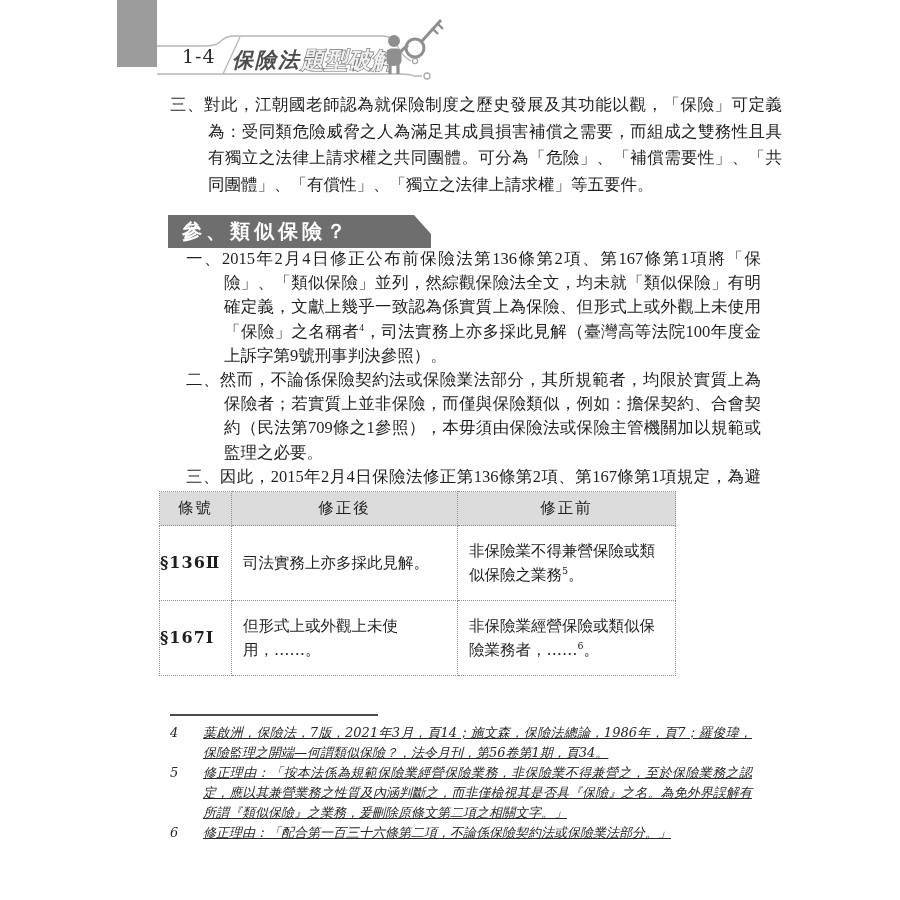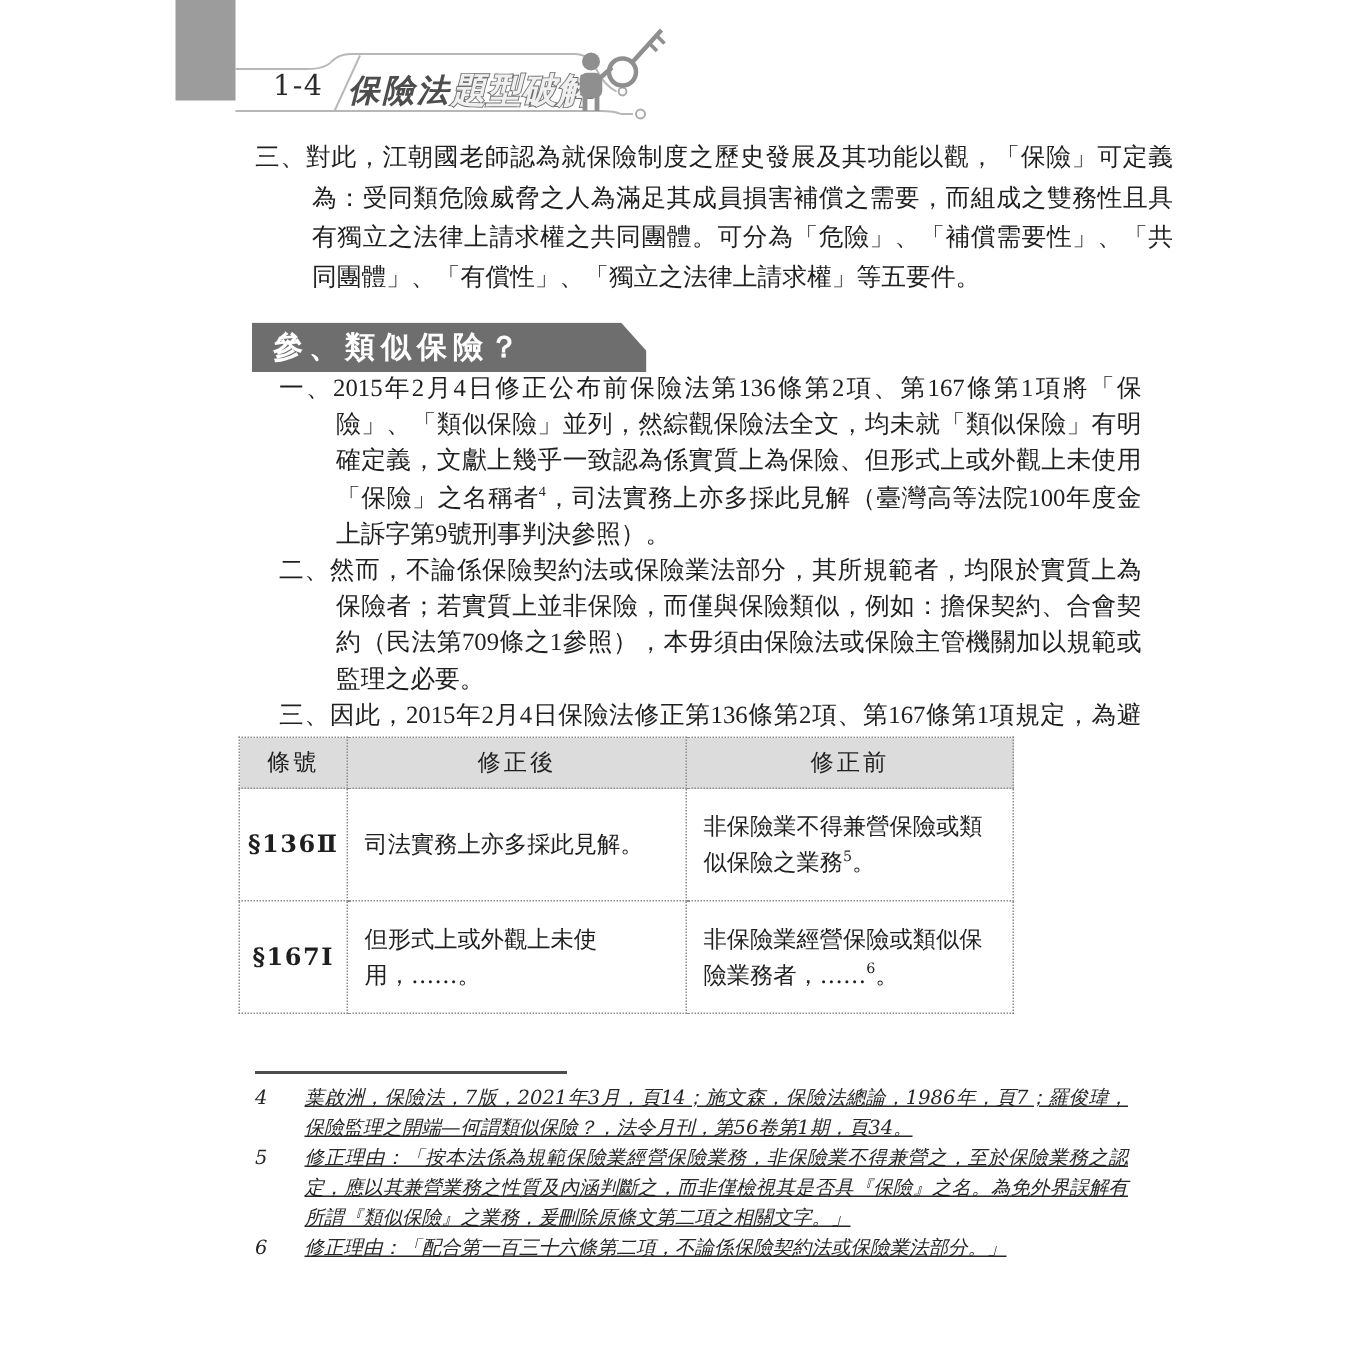--- a/index.html
+++ b/index.html
@@ -35,21 +35,21 @@
     font-size:16.5px; line-height:24.2px; }
   sup { font-size:9.5px; line-height:0; }
   
   .cmp-table { position:absolute; left:159px; top:491px; width:516px;
     border-collapse:collapse; table-layout:fixed; }
   .cmp-table th, .cmp-table td { border:1px dotted #8d8d8d; }
   .cmp-table th { background:#dcdcdc; font-weight:normal; font-size:15.5px;
     height:31px; letter-spacing:2px; }
   .cmp-table td { height:62px; vertical-align:middle; font-size:15.5px;
     line-height:24px; padding:6px 11px; background:#ffffff; }
-  .cmp-table td.art { text-align:center; font-weight:bold; font-size:16px;
+  .cmp-table td.art { text-align:left; font-weight:bold; font-size:16px;
     padding:0; letter-spacing:1px; }
   
   .footrule { position:absolute; left:170px; top:714px; width:208px;
     border-top:2px solid #4d4d4d; }
   .footnotes { position:absolute; left:170px; top:723px; width:582px;
     font-size:13px; line-height:20px; font-style:italic; color:#262626; }
   .fn { display:flex; }
   .fn-num { width:33px; flex:none; }
   .fn-text { flex:1; text-align:justify;text-decoration:underline; }
 </style>

